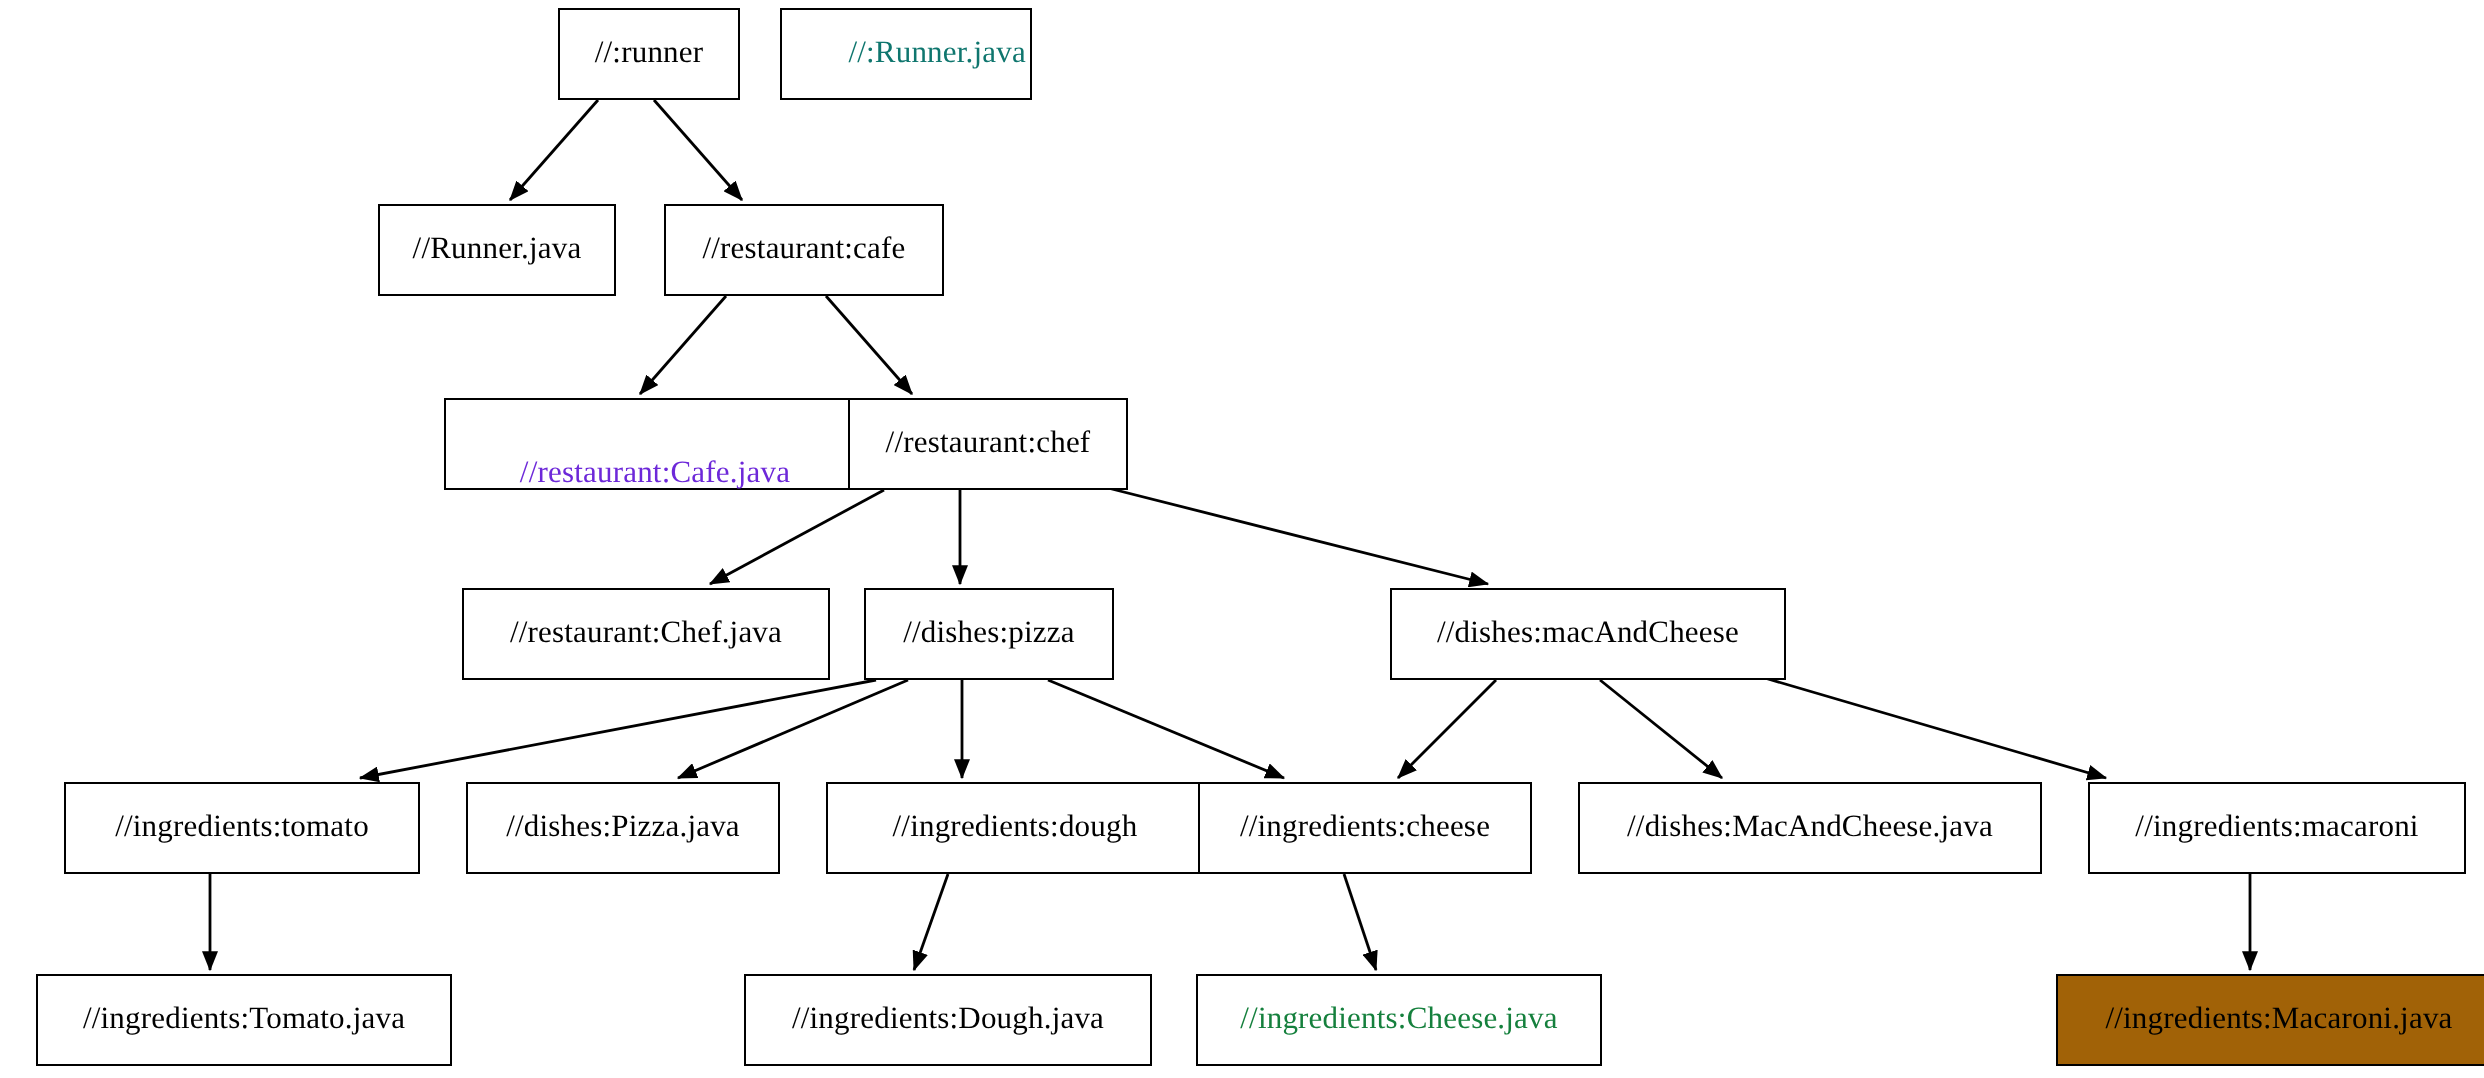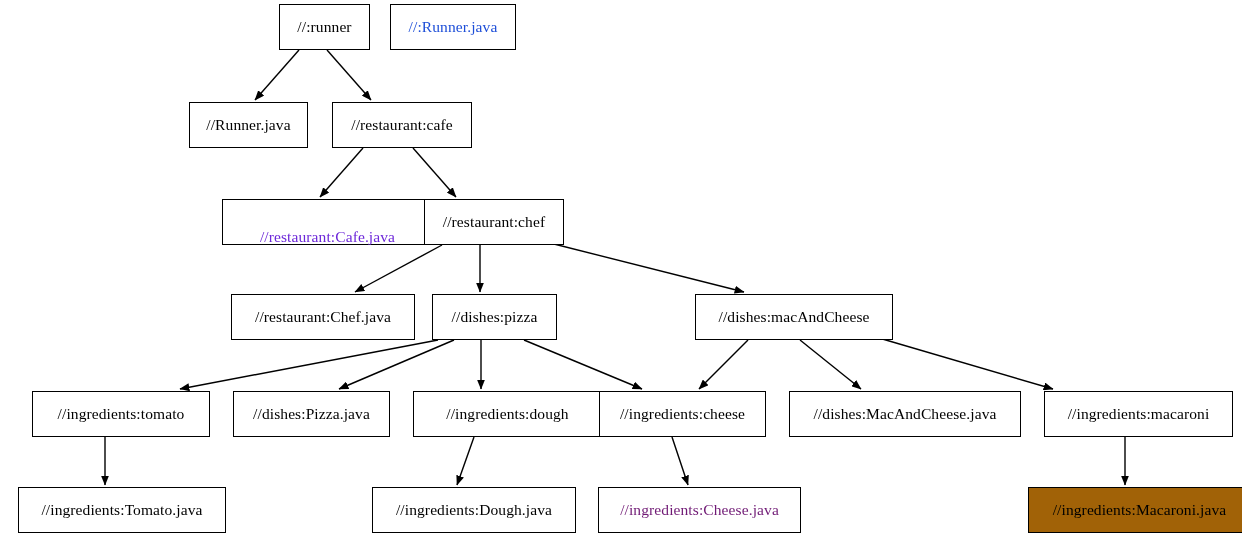--- a/index.html
+++ b/index.html
@@ -73,21 +73,21 @@
         <line x1="474" y1="437" x2="457" y2="485" stroke="#000000" stroke-width="1.4" marker-end="url(#arrowhead)"></line>
         <line x1="672" y1="437" x2="688" y2="485" stroke="#000000" stroke-width="1.4" marker-end="url(#arrowhead)"></line>
         <line x1="1125" y1="437" x2="1125" y2="485" stroke="#000000" stroke-width="1.4" marker-end="url(#arrowhead)"></line>
       </g>
   </svg>
 
   <div id="nodes-group">
       <div class="graph-node" style="left: 265px; top: 4px; width: 91px; height: 46px; border-color: rgb(0, 0, 0); background: rgb(255, 255, 255); color: rgb(0, 0, 0);">
         <span class="node-label">//:runner</span>
       </div>
-      <div class="graph-node" style="left: 376px; top: 4px; width: 126px; height: 46px; border-color: rgb(0, 0, 0); background: rgb(255, 255, 255); color: #1d4ed8;">
+      <div class="graph-node" style="left: 376px; top: 4px; width: 126px; height: 46px; border-color: rgb(0, 0, 0); background: rgb(255, 255, 255); color: #0f766e; justify-content: flex-end;">
         <span class="node-label">//:Runner.java</span>
       </div>
       <div class="graph-node" style="left: 175px; top: 102px; width: 119px; height: 46px; border-color: rgb(0, 0, 0); background: rgb(255, 255, 255); color: rgb(0, 0, 0);">
         <span class="node-label">//Runner.java</span>
       </div>
       <div class="graph-node" style="left: 318px; top: 102px; width: 140px; height: 46px; border-color: rgb(0, 0, 0); background: rgb(255, 255, 255); color: rgb(0, 0, 0);">
         <span class="node-label">//restaurant:cafe</span>
       </div>
       <div class="graph-node" style="left: 208px; top: 199px; width: 211px; height: 46px; border-color: rgb(0, 0, 0); background: rgb(255, 255, 255); color: #6d28d9; align-items: flex-end;">
         <span class="node-label">//restaurant:Cafe.java</span>
@@ -121,21 +121,21 @@
       </div>
       <div class="graph-node" style="left: 1030px; top: 391px; width: 189px; height: 46px; border-color: rgb(0, 0, 0); background: rgb(255, 255, 255); color: rgb(0, 0, 0);">
         <span class="node-label">//ingredients:macaroni</span>
       </div>
       <div class="graph-node" style="left: 4px; top: 487px; width: 208px; height: 46px; border-color: rgb(0, 0, 0); background: rgb(255, 255, 255); color: rgb(0, 0, 0);">
         <span class="node-label">//ingredients:Tomato.java</span>
       </div>
       <div class="graph-node" style="left: 358px; top: 487px; width: 204px; height: 46px; border-color: rgb(0, 0, 0); background: rgb(255, 255, 255); color: rgb(0, 0, 0);">
         <span class="node-label">//ingredients:Dough.java</span>
       </div>
-      <div class="graph-node" style="left: 584px; top: 487px; width: 203px; height: 46px; border-color: rgb(0, 0, 0); background: rgb(255, 255, 255); color: #701a75;">
+      <div class="graph-node" style="left: 584px; top: 487px; width: 203px; height: 46px; border-color: rgb(0, 0, 0); background: rgb(255, 255, 255); color: #15803d;">
         <span class="node-label">//ingredients:Cheese.java</span>
       </div>
       <div class="graph-node" style="left: 1014px; top: 487px; width: 223px; height: 46px; border-color: rgb(0, 0, 0); background: #a16207; color: rgb(0, 0, 0);">
         <span class="node-label">//ingredients:Macaroni.java</span>
       </div>
     </div>
 
 </div>
 
 </body></html>

